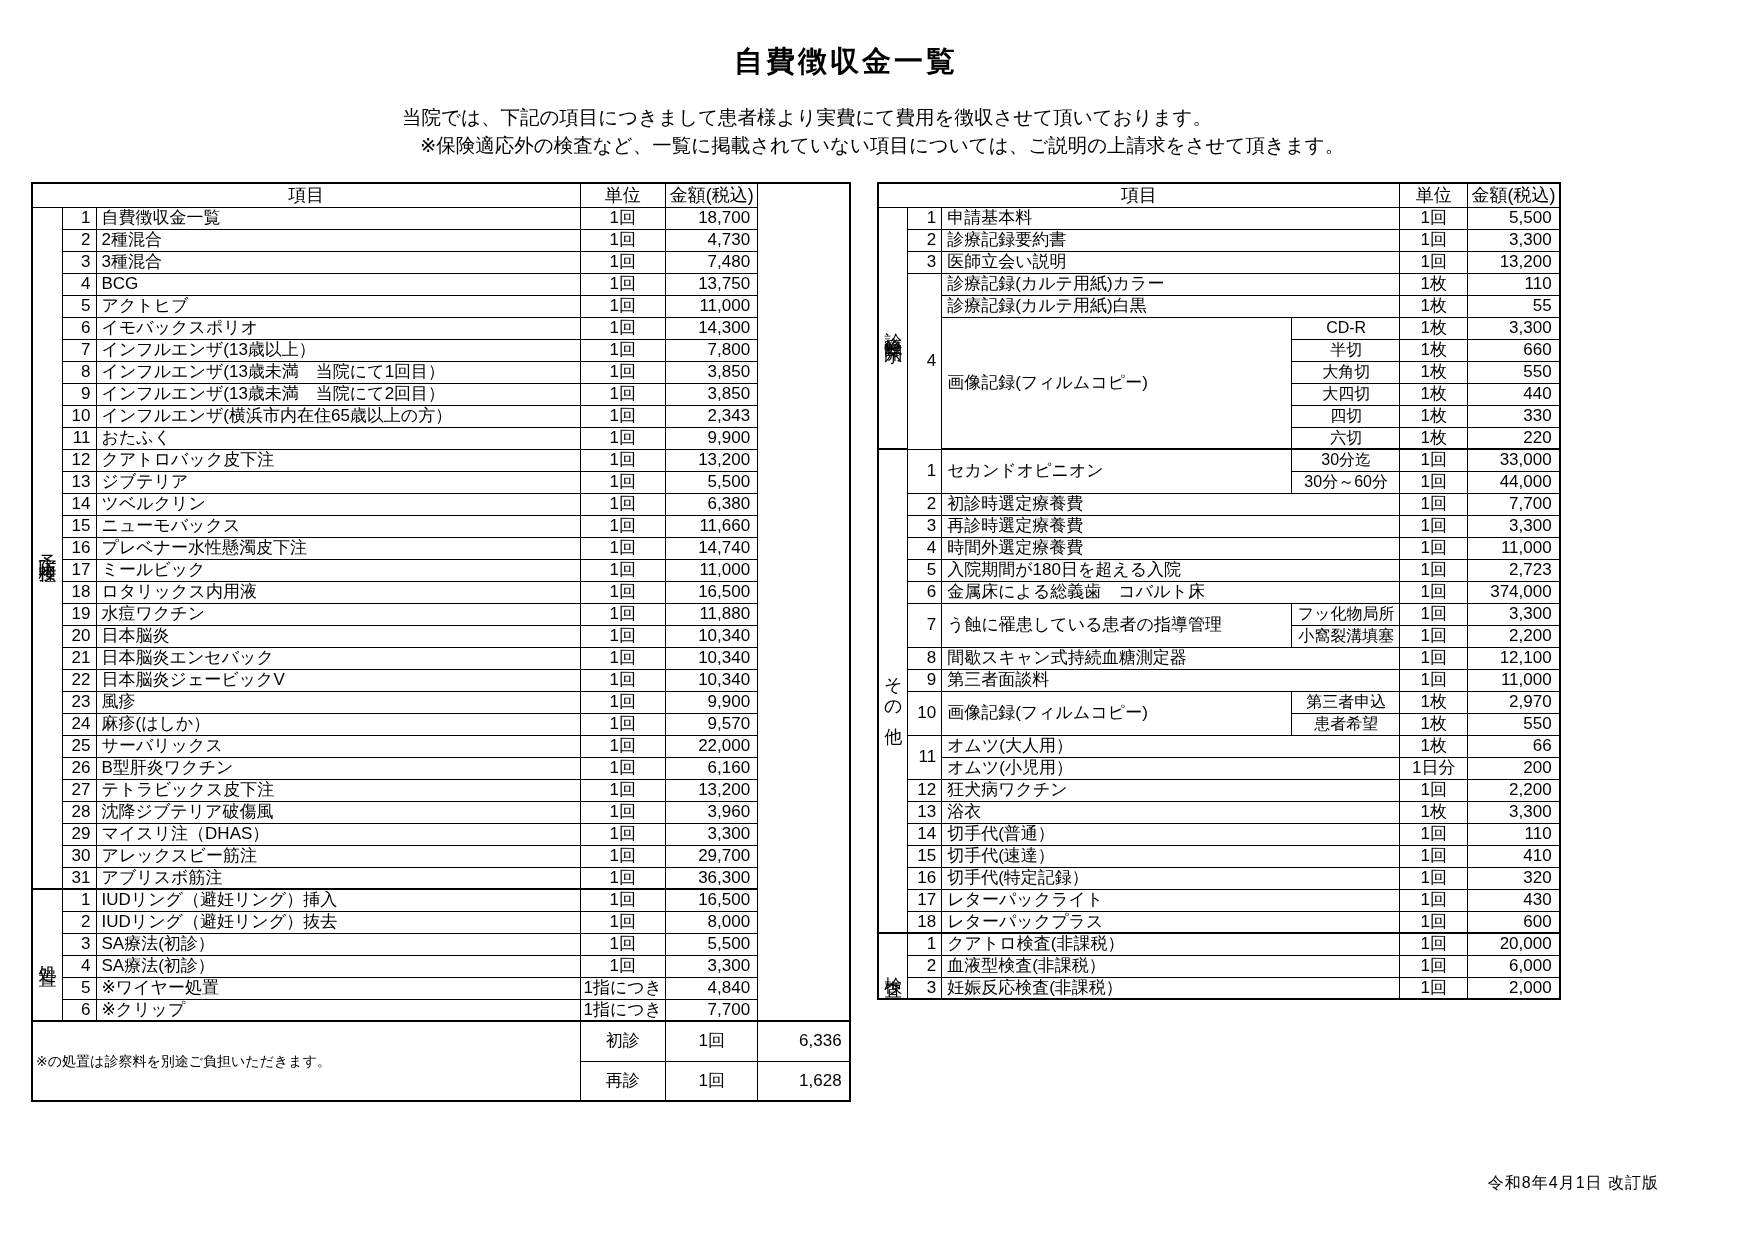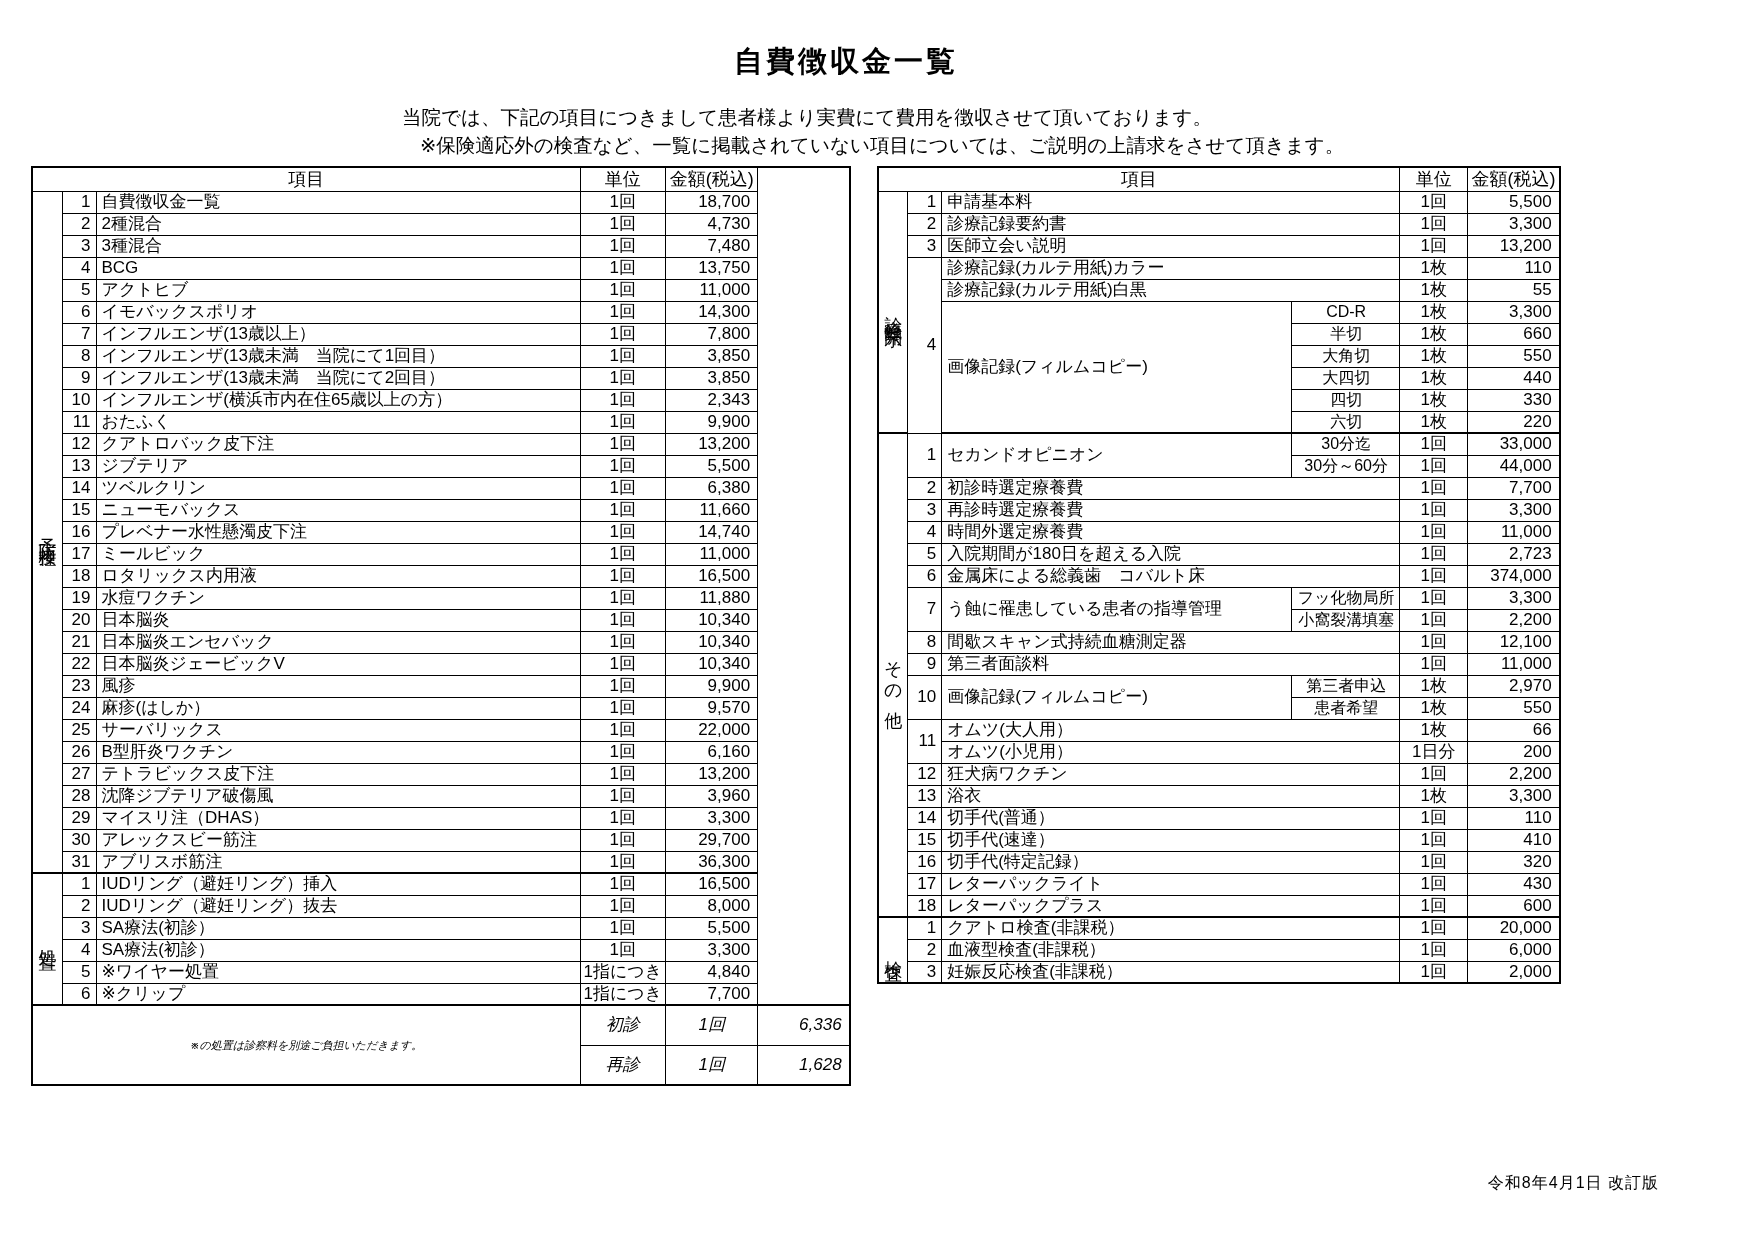--- a/index.html
+++ b/index.html
@@ -25,20 +25,21 @@
 
   
   .tables{
     position:absolute;top:166px;left:31px;
     display:flex;gap:26px;align-items:flex-start;
   }
   table{
     border-collapse:collapse;
     font-size:17px;
     table-layout:fixed;
+    margin-top:16px;
   }
   td,th{
     border:1px solid #000;
     padding:0 3px;
     height:22px;line-height:20px;
     font-weight:normal;
     box-sizing:border-box;
     white-space:nowrap;
     overflow:hidden;
   }
@@ -54,22 +55,22 @@
     margin:0 auto;line-height:1.15;
     letter-spacing:4px;
   }
   .num{width:34px;text-align:right;padding-right:5px;}
   .name{text-align:left;padding-left:5px;}
   .unit{width:68px;text-align:center;}
   .price{width:92px;text-align:right;padding-right:7px;}
   .sub{width:108px;text-align:right;padding-right:2px;font-size:16px;}
   .sub.c{text-align:center;}
   .mid{vertical-align:middle;}
-  .noteRow td{height:40px;font-style:italic;}
-  .note{text-align:center;font-size:11px;}
+  .noteRow td{height:40px;}
+  .note{text-align:left;font-size:14px;}
   .thickTop{border-top:2px solid #000;}
 
   .footer{
     position:absolute;right:33px;bottom:46px;
     font-size:16px;letter-spacing:1px;white-space:nowrap;
   }
 </style>
 </head>
 <body>
 

